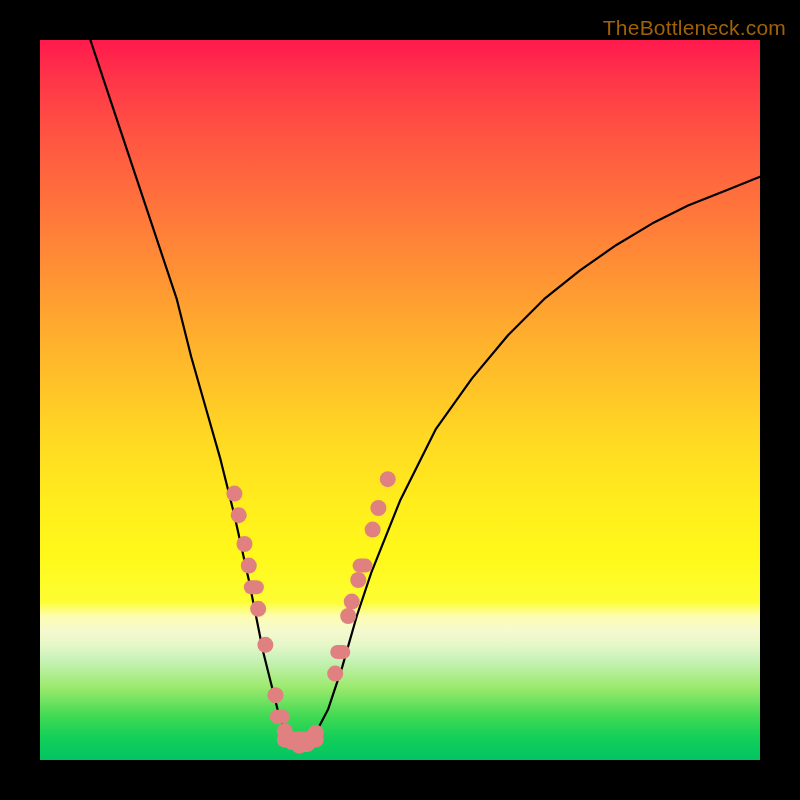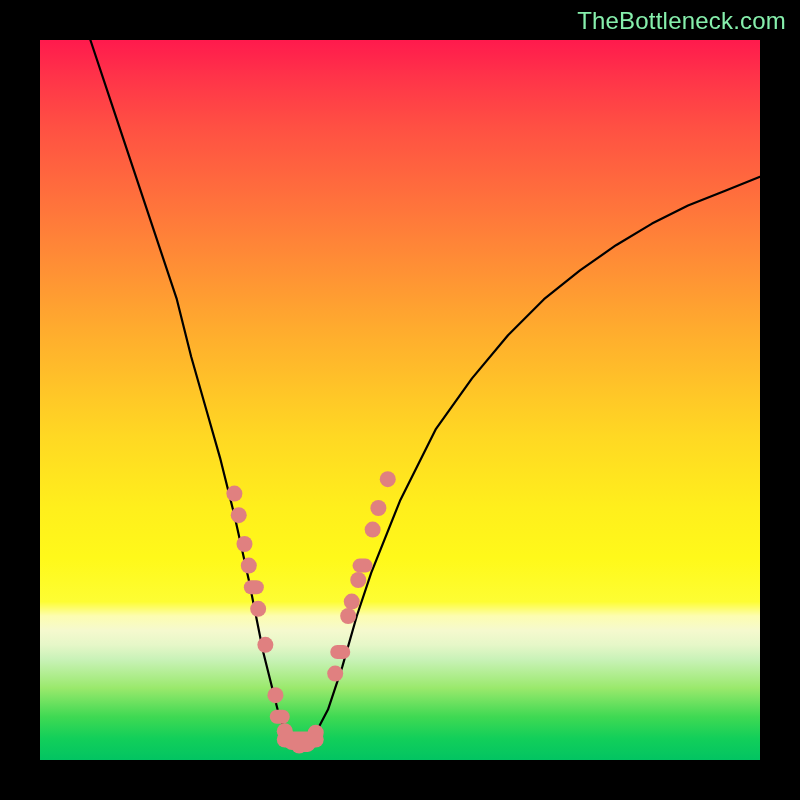--- a/index.html
+++ b/index.html
@@ -39,24 +39,24 @@
       #e6f7c8 84%,
       #c9f2b8 86%,
       #9ae96c 90%,
       #3fd953 94%,
       #12cf5a 97%,
       #02c462 100%
     );
   }
   .watermark {
     position: absolute;
-    top: 7px;
+    top: 16px;
     right: 14px;
-    color: #86efac;
-    font-size: 24px;
+    color: #a16207;
+    font-size: 21px;
     font-weight: 500;
     letter-spacing: 0.2px;
     user-select: none;
   }
   svg.curve {
     position: absolute;
     left: 0;
     top: 0;
     width: 720px;
     height: 720px;

